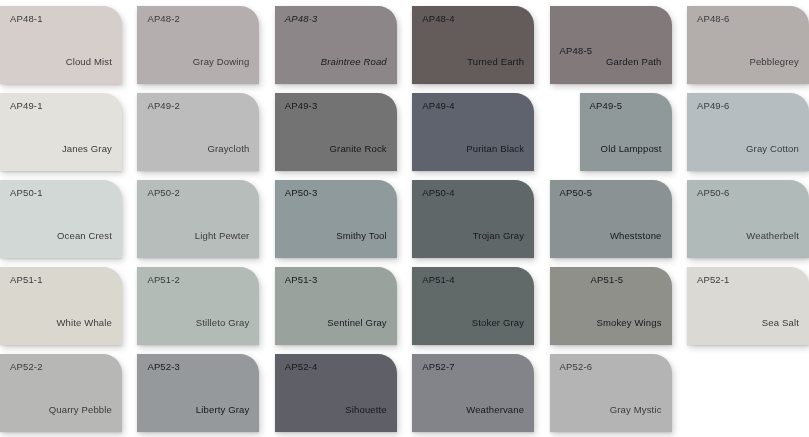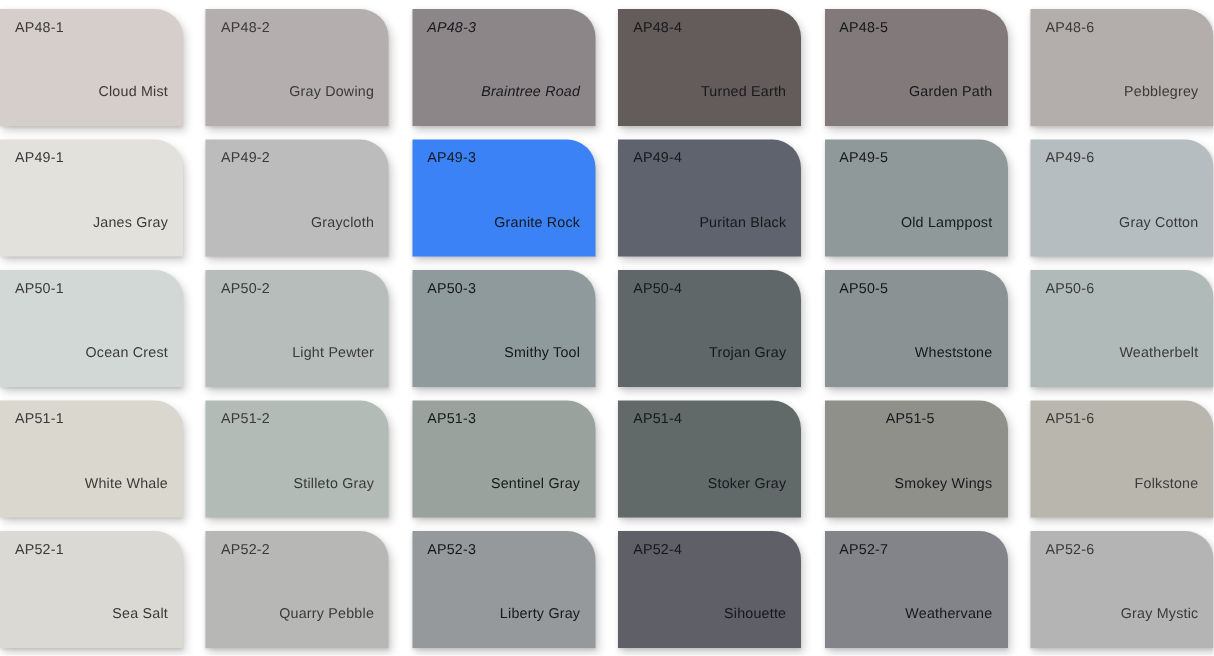--- a/index.html
+++ b/index.html
@@ -81,45 +81,45 @@
       <div class="swatch-name">Gray Dowing</div>
     </div>
     <div class="swatch dark" style="background: rgb(140, 134, 136); font-style: italic;">
       <div class="swatch-code">AP48-3</div>
       <div class="swatch-name">Braintree Road</div>
     </div>
     <div class="swatch dark" style="background: rgb(100, 92, 91);">
       <div class="swatch-code">AP48-4</div>
       <div class="swatch-name">Turned Earth</div>
     </div>
-    <div class="swatch dark" style="background: rgb(130, 121, 122);">
+    <div class="swatch dark" style="background: rgb(130, 121, 122); justify-content: flex-end;">
       <div class="swatch-code">AP48-5</div>
       <div class="swatch-name">Garden Path</div>
     </div>
     <div class="swatch" style="background: rgb(179, 173, 172);">
       <div class="swatch-code">AP48-6</div>
       <div class="swatch-name">Pebblegrey</div>
     </div>
     <div class="swatch" style="background: rgb(226, 225, 220);">
       <div class="swatch-code">AP49-1</div>
       <div class="swatch-name">Janes Gray</div>
     </div>
     <div class="swatch" style="background: rgb(188, 188, 188);">
       <div class="swatch-code">AP49-2</div>
       <div class="swatch-name">Graycloth</div>
     </div>
-    <div class="swatch dark" style="background: #3b82f6;">
+    <div class="swatch dark" style="background: #737373;">
       <div class="swatch-code">AP49-3</div>
       <div class="swatch-name">Granite Rock</div>
     </div>
     <div class="swatch dark" style="background: rgb(94, 99, 109);">
       <div class="swatch-code">AP49-4</div>
       <div class="swatch-name">Puritan Black</div>
     </div>
-    <div class="swatch dark" style="background: rgb(144, 153, 154);">
+    <div class="swatch dark" style="background: rgb(144, 153, 154); margin-left: 30px;">
       <div class="swatch-code">AP49-5</div>
       <div class="swatch-name">Old Lamppost</div>
     </div>
     <div class="swatch" style="background: rgb(181, 189, 192);">
       <div class="swatch-code">AP49-6</div>
       <div class="swatch-name">Gray Cotton</div>
     </div>
     <div class="swatch" style="background: rgb(210, 216, 213);">
       <div class="swatch-code">AP50-1</div>
       <div class="swatch-name">Ocean Crest</div>
@@ -157,24 +157,20 @@
       <div class="swatch-name">Sentinel Gray</div>
     </div>
     <div class="swatch dark" style="background: rgb(98, 106, 105);">
       <div class="swatch-code">AP51-4</div>
       <div class="swatch-name">Stoker Gray</div>
     </div>
     <div class="swatch dark" style="background: rgb(144, 144, 138); padding-left: 41px;">
       <div class="swatch-code">AP51-5</div>
       <div class="swatch-name">Smokey Wings</div>
     </div>
-    <div class="swatch" style="background: rgb(185, 183, 173);">
-      <div class="swatch-code">AP51-6</div>
-      <div class="swatch-name">Folkstone</div>
-    </div>
     <div class="swatch" style="background: rgb(219, 217, 212);">
       <div class="swatch-code">AP52-1</div>
       <div class="swatch-name">Sea Salt</div>
     </div>
     <div class="swatch" style="background: rgb(183, 183, 181);">
       <div class="swatch-code">AP52-2</div>
       <div class="swatch-name">Quarry Pebble</div>
     </div>
     <div class="swatch dark" style="background: rgb(149, 153, 155);">
       <div class="swatch-code">AP52-3</div>

